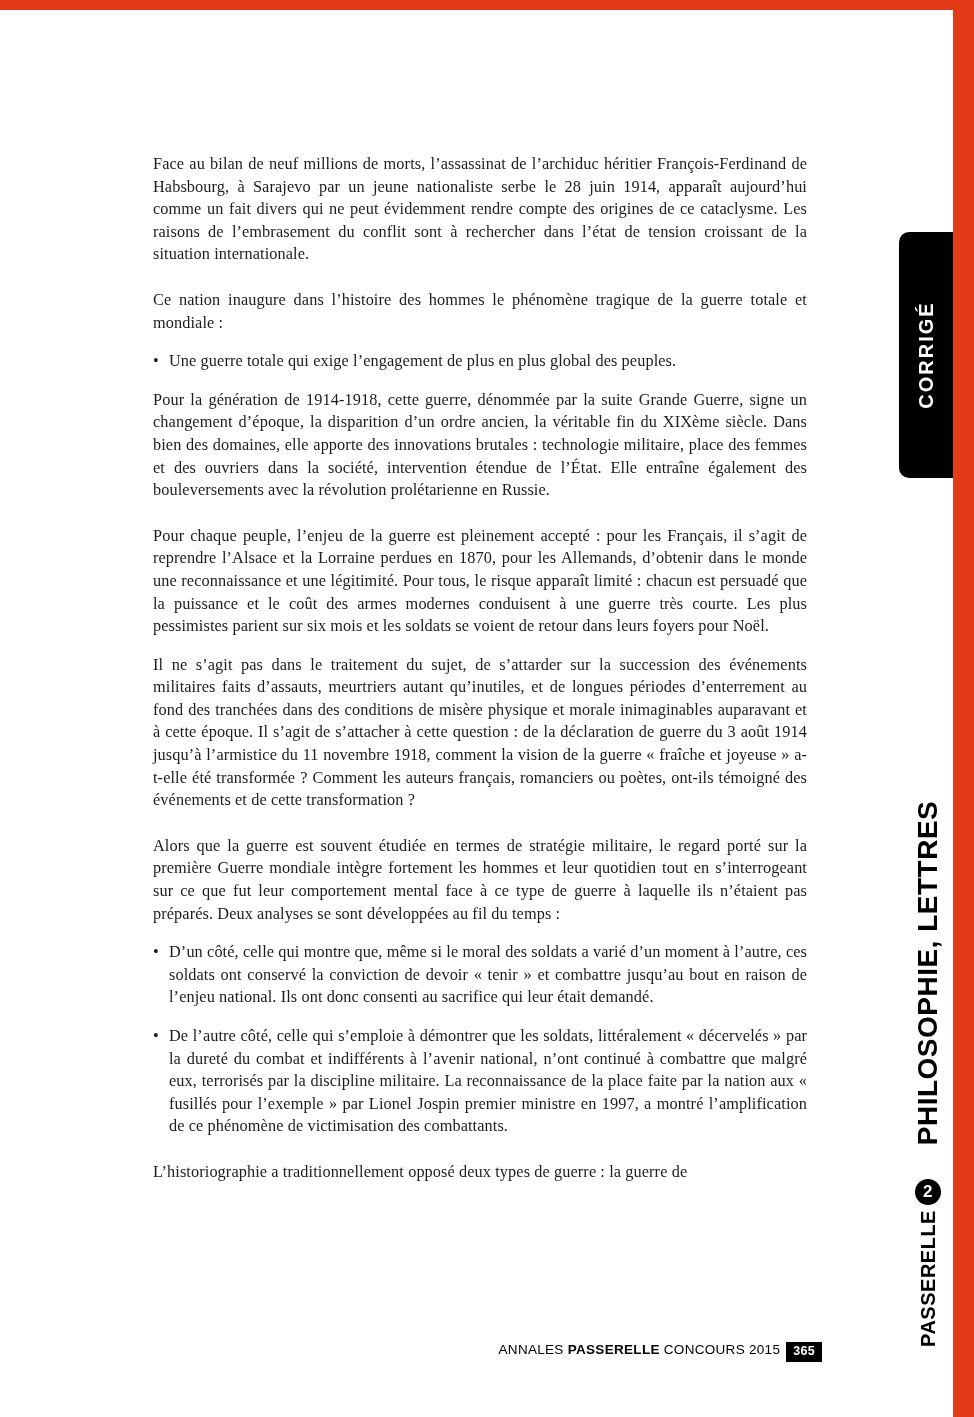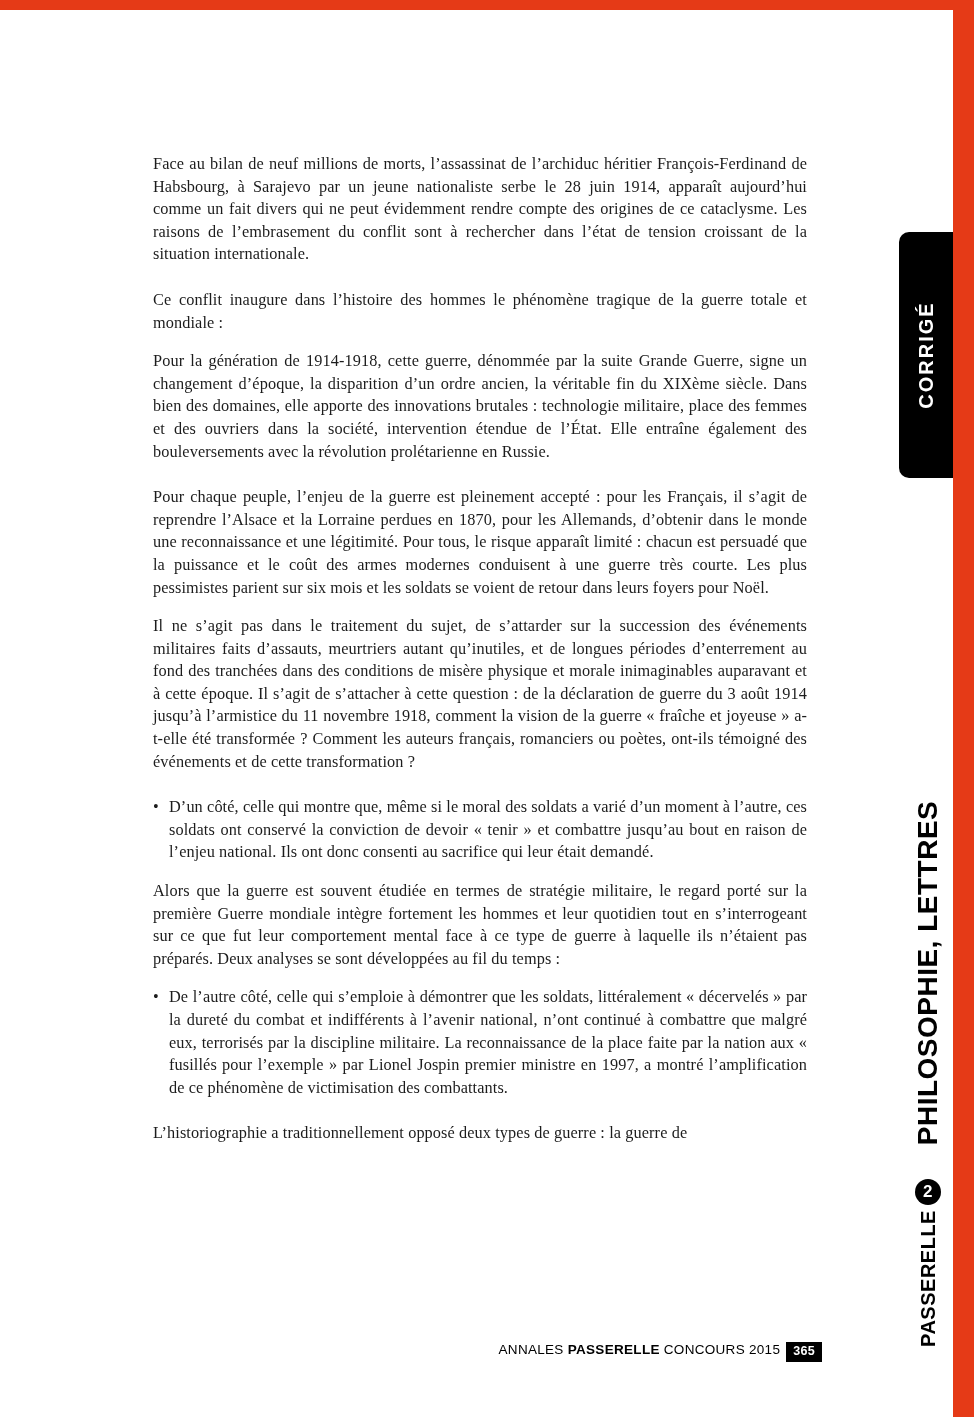--- a/index.html
+++ b/index.html
@@ -130,29 +130,30 @@
   <div class="brand">
     <div class="brand-inner">
       <span>PASSERELLE</span>
       <span class="brand-circle">2</span>
     </div>
   </div>
 
   <main class="content">
     <p class="para gap">Face au bilan de neuf millions de morts, l’assassinat de l’archiduc héritier François-Ferdinand de Habsbourg, à Sarajevo par un jeune nationaliste serbe le 28 juin 1914, apparaît aujourd’hui comme un fait divers qui ne peut évidemment rendre compte des origines de ce cataclysme. Les raisons de l’embrasement du conflit sont à rechercher dans l’état de tension croissant de la situation internationale.</p>
 
-    <p class="para">Ce conflit inaugure dans l’histoire des hommes le phénomène tragique de la guerre totale et mondiale :</p>
+    <p class="para">Ce nation inaugure dans l’histoire des hommes le phénomène tragique de la guerre totale et mondiale :</p>
+    <p class="para bullet"><span class="marker">•</span><span>Une guerre totale qui exige l’engagement de plus en plus global des peuples.</span></p>
 
     <p class="para gap">Pour la génération de 1914-1918, cette guerre, dénommée par la suite Grande Guerre, signe un changement d’époque, la disparition d’un ordre ancien, la véritable fin du XIXème siècle. Dans bien des domaines, elle apporte des innovations brutales : technologie militaire, place des femmes et des ouvriers dans la société, intervention étendue de l’État. Elle entraîne également des bouleversements avec la révolution prolétarienne en Russie.</p>
 
     <p class="para">Pour chaque peuple, l’enjeu de la guerre est pleinement accepté : pour les Français, il s’agit de reprendre l’Alsace et la Lorraine perdues en 1870, pour les Allemands, d’obtenir dans le monde une reconnaissance et une légitimité. Pour tous, le risque apparaît limité : chacun est persuadé que la puissance et le coût des armes modernes conduisent à une guerre très courte. Les plus pessimistes parient sur six mois et les soldats se voient de retour dans leurs foyers pour Noël.</p>
     <p class="para gap">Il ne s’agit pas dans le traitement du sujet, de s’attarder sur la succession des événements militaires faits d’assauts, meurtriers autant qu’inutiles, et de longues périodes d’enterrement au fond des tranchées dans des conditions de misère physique et morale inimaginables auparavant et à cette époque. Il s’agit de s’attacher à cette question : de la déclaration de guerre du 3 août 1914 jusqu’à l’armistice du 11 novembre 1918, comment la vision de la guerre « fraîche et joyeuse » a-t-elle été transformée ? Comment les auteurs français, romanciers ou poètes, ont-ils témoigné des événements et de cette transformation ?</p>
 
+    <p class="para">Alors que la guerre est souvent étudiée en termes de stratégie militaire, le regard porté sur la première Guerre mondiale intègre fortement les hommes et leur quotidien tout en s’interrogeant sur ce que fut leur comportement mental face à ce type de guerre à laquelle ils n’étaient pas préparés. Deux analyses se sont développées au fil du temps :</p>
     <p class="para bullet"><span class="marker">•</span><span>D’un côté, celle qui montre que, même si le moral des soldats a varié d’un moment à l’autre, ces soldats ont conservé la conviction de devoir « tenir » et combattre jusqu’au bout en raison de l’enjeu national. Ils ont donc consenti au sacrifice qui leur était demandé.</span></p>
-    <p class="para">Alors que la guerre est souvent étudiée en termes de stratégie militaire, le regard porté sur la première Guerre mondiale intègre fortement les hommes et leur quotidien tout en s’interrogeant sur ce que fut leur comportement mental face à ce type de guerre à laquelle ils n’étaient pas préparés. Deux analyses se sont développées au fil du temps :</p>
     <p class="para bullet gap"><span class="marker">•</span><span>De l’autre côté, celle qui s’emploie à démontrer que les soldats, littéralement « décervelés » par la dureté du combat et indifférents à l’avenir national, n’ont continué à combattre que malgré eux, terrorisés par la discipline militaire. La reconnaissance de la place faite par la nation aux « fusillés pour l’exemple » par Lionel Jospin premier ministre en 1997, a montré l’amplification de ce phénomène de victimisation des combattants.</span></p>
 
     <p class="para">L’historiographie a traditionnellement opposé deux types de guerre : la guerre de</p>
   </main>
 
   <div class="footer">
     <span>ANNALES</span>
     <span class="bold">PASSERELLE</span>
     <span>CONCOURS 2015</span><span class="page-badge">365</span>
   </div>

